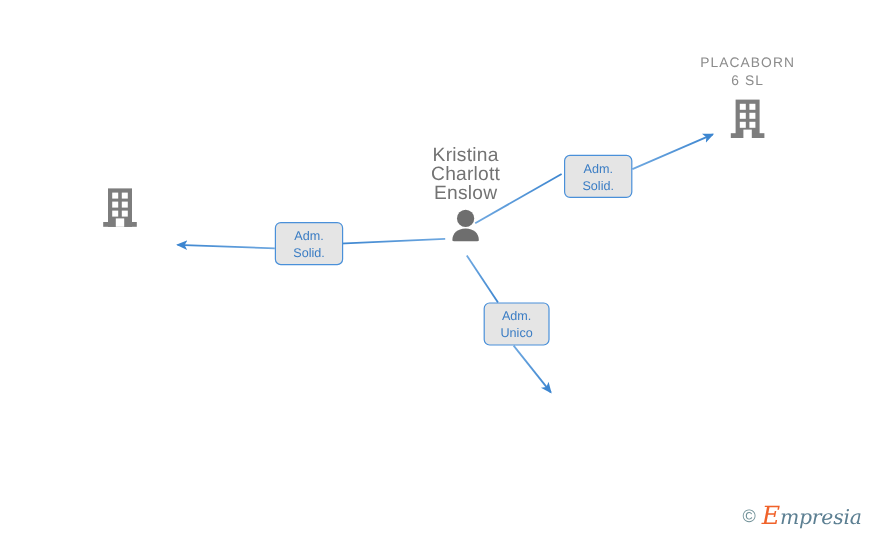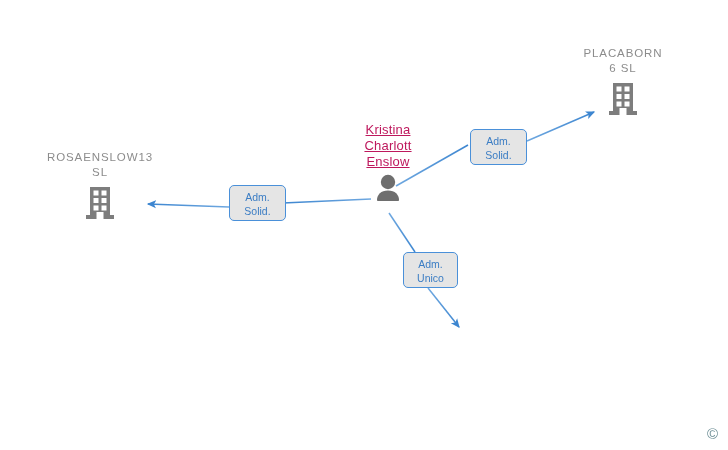--- a/index.html
+++ b/index.html
@@ -35,25 +35,24 @@
   }
   .node-label {
     font-size: 11.5px;
     letter-spacing: 0.9px;
     color: #8c8c8c;
     line-height: 15px;
     white-space: pre-line;
     font-family: "Liberation Sans", sans-serif;
   }
   .node-label.person {
-    font-size: 13px;
+    font-size: 16px;
     letter-spacing: 0.2px;
     line-height: 16px;
-    color: #be185d;
-    text-decoration: underline;
+    color: #737373;
   }
   .node-icon {
     display: block;
     margin: 0 auto;
   }
 
   
   .edge-label {
     position: absolute;
     box-sizing: border-box;
@@ -148,22 +147,20 @@
       <rect x="19.5" y="5.5" width="5" height="5" fill="#ffffff"></rect>
       <rect x="11.5" y="13" width="5" height="5" fill="#ffffff"></rect>
       <rect x="19.5" y="13" width="5" height="5" fill="#ffffff"></rect>
       <rect x="11.5" y="20.5" width="5" height="5" fill="#ffffff"></rect>
       <rect x="19.5" y="20.5" width="5" height="5" fill="#ffffff"></rect>
       <rect x="14.5" y="27" width="7" height="7" fill="#ffffff"></rect>
     </svg>
   </div>
 
   <div class="node" style="left:30px; top:150px;">
-    <div class="node-label">ROSAENSLOW13
-SL</div>
     <svg class="node-icon" width="36" height="40" viewBox="0 0 36 40" style="margin-top:5px;">
       <rect x="8" y="2" width="20" height="32" fill="#7d7d7d"></rect>
       <rect x="4" y="30" width="28" height="4" fill="#7d7d7d"></rect>
       <rect x="11.5" y="5.5" width="5" height="5" fill="#ffffff"></rect>
       <rect x="19.5" y="5.5" width="5" height="5" fill="#ffffff"></rect>
       <rect x="11.5" y="13" width="5" height="5" fill="#ffffff"></rect>
       <rect x="19.5" y="13" width="5" height="5" fill="#ffffff"></rect>
       <rect x="11.5" y="20.5" width="5" height="5" fill="#ffffff"></rect>
       <rect x="19.5" y="20.5" width="5" height="5" fill="#ffffff"></rect>
       <rect x="14.5" y="27" width="7" height="7" fill="#ffffff"></rect>
@@ -175,15 +172,16 @@
 Solid.</div>
 
   <div class="edge-label" style="left:229px; top:185px; width:57px; height:36px;">Adm.
 Solid.</div>
 
   <div class="edge-label" style="left:403px; top:252px; width:55px; height:36px;">Adm.
 Unico</div>
 
   <div id="watermark">
     <span class="copy-glyph">©</span>
+    <span class="brand"><span class="cap">E</span><span>mpresia</span></span>
   </div>
 
 </div>
 
 </body></html>

